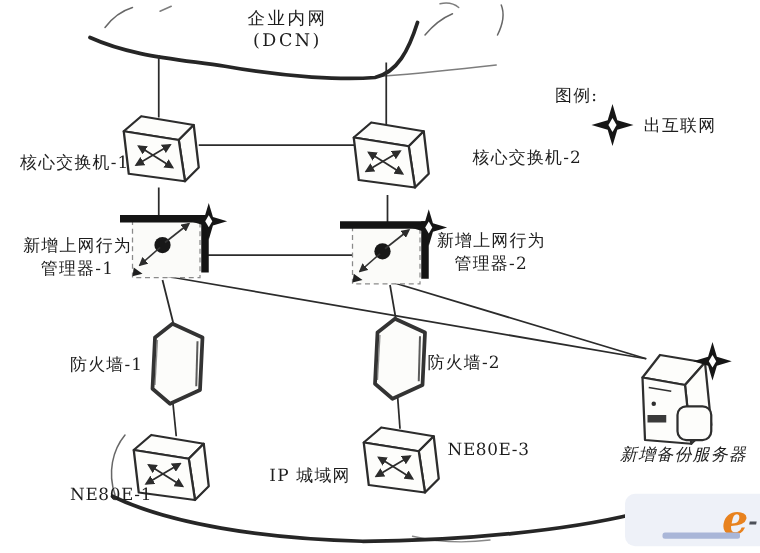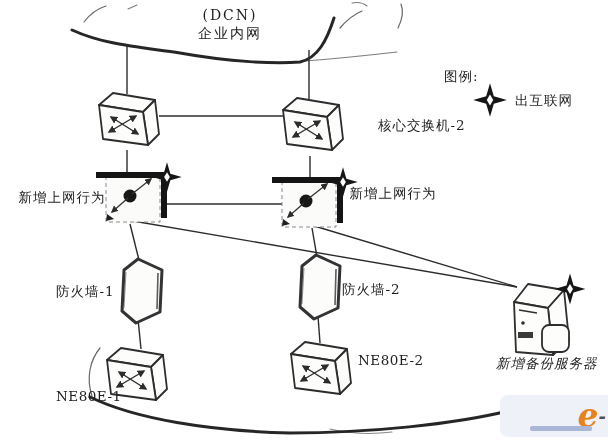--- a/index.html
+++ b/index.html
@@ -116,40 +116,44 @@
     <use href="#sym-manager" transform="translate(279,168)"></use>
     <use href="#sym-firewall" transform="translate(111,257)"></use>
     <use href="#sym-firewall" transform="translate(289,253)"></use>
     <use href="#sym-switch" transform="translate(100,344)"></use>
     <use href="#sym-switch" transform="translate(284,338)"></use>
     <use href="#sym-server" transform="translate(506,262)"></use>
     <use href="#sym-star" transform="translate(490,100) scale(1.2)"></use>
   </svg>
 
   <div class="lbl center cloudtxt" style="left:168px;top:6px;width:124px;">
+    <span class="ln">企业内网</span>
     <span class="ln">(DCN)</span>
-    <span class="ln">企业内网</span>
   </div>
 
+  <div class="lbl" style="left:16px;top:121px;">核心交换机-1</div>
   <div class="lbl" style="left:346px;top:117px;margin-left:32px;">核心交换机-2</div>
 
   <div class="lbl center" style="left:14px;top:188px;width:96px;">
     <span class="ln">新增上网行为</span>
+    <span class="ln">管理器-1</span>
   </div>
   <div class="lbl center" style="left:342px;top:184px;width:102px;">
     <span class="ln">新增上网行为</span>
+    <span class="ln">管理器-2</span>
   </div>
 
   <div class="lbl" style="left:56px;top:283px;text-align:right;">防火墙-1</div>
   <div class="lbl" style="left:342px;top:281px;text-align:center;">防火墙-2</div>
 
   <div class="lbl" style="left:56px;top:355px;letter-spacing:0.5px;margin-top:33px;">NE80E-1</div>
-  <div class="lbl" style="left:358px;top:352px;letter-spacing:0.5px;">NE80E-2</div>
+  <div class="lbl" style="left:358px;top:352px;letter-spacing:0.5px;">NE80E-3</div>
 
   <div class="lbl center" style="left:185px;top:371px;width:126px;">
+    <span class="ln" style="line-height:21px;">IP 城域网</span>
   </div>
 
   <div class="lbl" style="left:496px;top:355px;font-style:italic;">新增备份服务器</div>
 
   <div class="lbl legend-title" style="left:444px;top:68px;">图例:</div>
   <div class="lbl" style="left:515px;top:92px;">出互联网</div>
 
   <div class="logo">
     <span class="logo-e">e</span><span class="logo-word"><span class="logo-dark">-wor</span><span class="logo-k">k</span><span class="logo-dark">s</span></span>
     <div class="logo-bar"></div>

